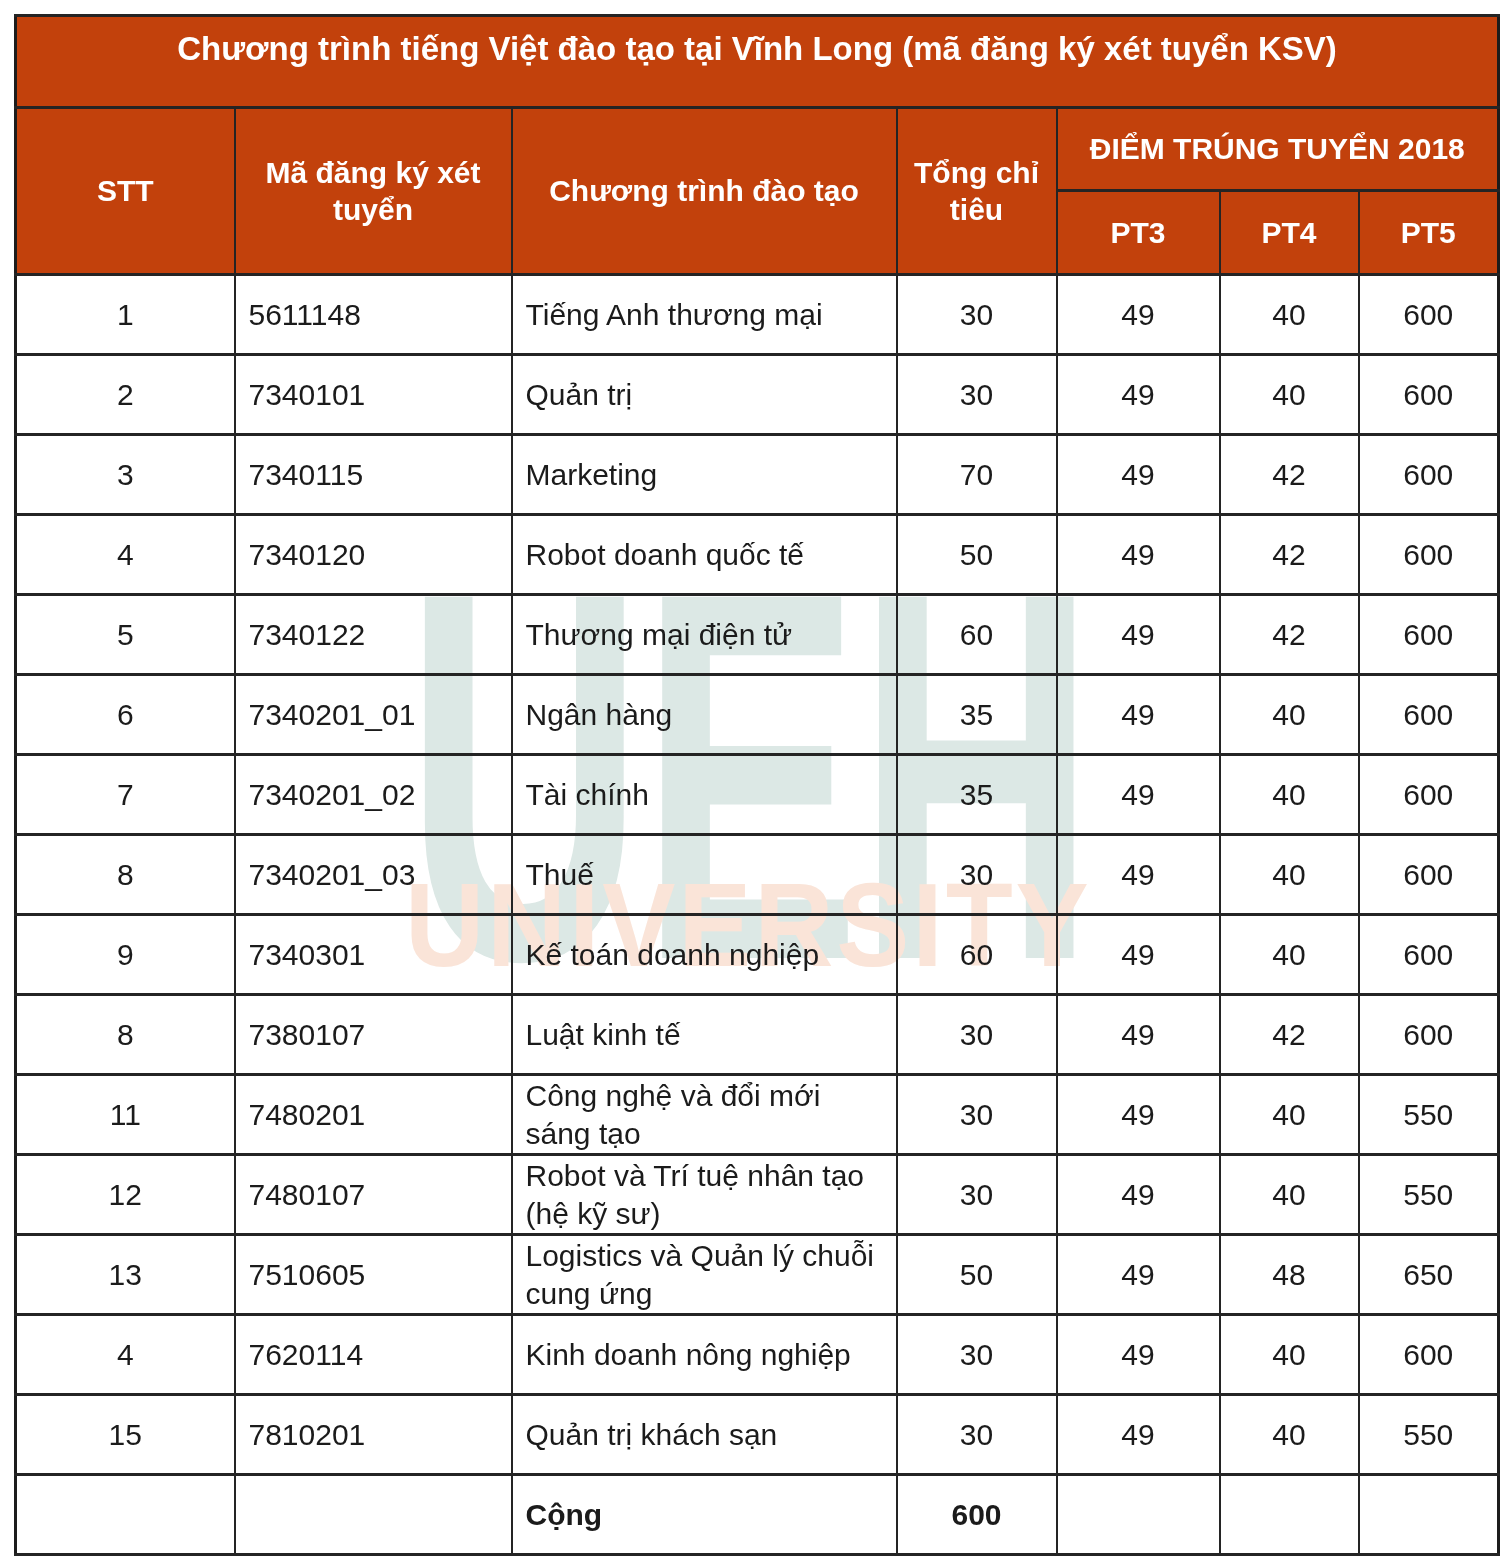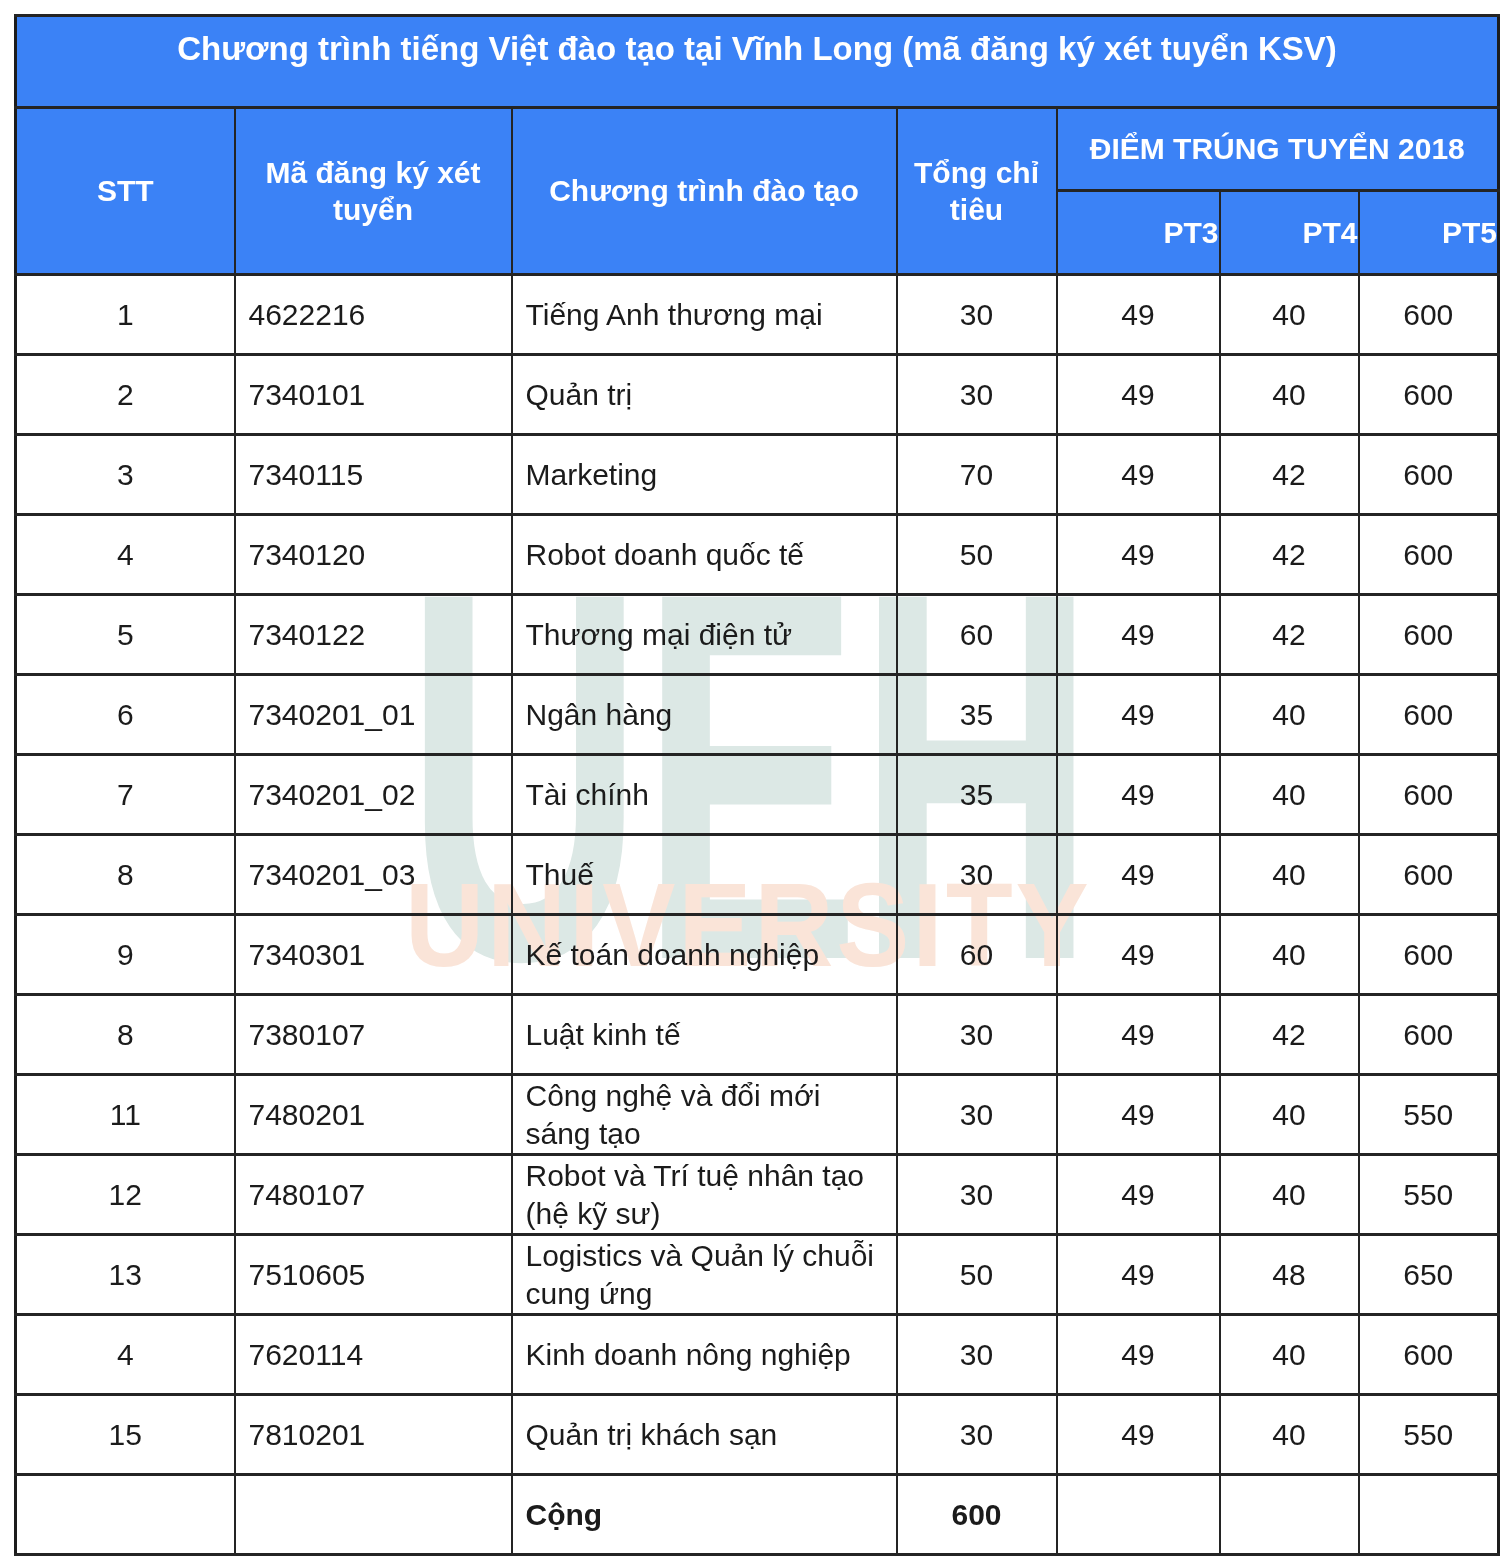--- a/index.html
+++ b/index.html
@@ -58,34 +58,34 @@
   }
   .adm th, .adm td {
     border-left: 2px solid #242424;
     border-right: 2px solid #242424;
     border-top: 3px solid #242424;
     border-bottom: 3px solid #242424;
     padding: 0;
     overflow: hidden;
   }
   .adm th {
-    background: #3b82f6;
+    background: #c2410c;
     color: #ffffff;
     font-weight: 700;
   }
   .title-cell {
     height: 76px;
     vertical-align: top;
     text-align: center;
     padding-top: 13px !important;
     font-size: 33px;
     font-weight: 700;
   }
   .hrow1 th { height: 80px; font-size: 30px; vertical-align: middle; text-align: center; line-height: 1.25; }
-  .hrow2 th { height: 81px; font-size: 30px; vertical-align: middle; text-align: right; }
+  .hrow2 th { height: 81px; font-size: 30px; vertical-align: middle; text-align: center; }
   .adm td {
     height: 77px; 
     font-size: 30px;
     color: #1b1b1b;
     vertical-align: middle;
     background: transparent;
     line-height: 1.25;
   }
   .ac { text-align: center; }
   .al { text-align: left; padding-left: 13px !important; padding-right: 8px !important; }
@@ -122,21 +122,21 @@
       </tr>
       <tr class="hrow2">
         <th>PT3</th>
         <th>PT4</th>
         <th>PT5</th>
       </tr>
     </thead>
     <tbody id="table-body">
         <tr>
           <td class="ac">1</td>
-          <td class="al">4622216</td>
+          <td class="al">5611148</td>
           <td class="al">Tiếng Anh thương mại</td>
           <td class="ac">30</td>
           <td class="ac">49</td>
           <td class="ac">40</td>
           <td class="ac">600</td>
         </tr>
         <tr>
           <td class="ac">2</td>
           <td class="al">7340101</td>
           <td class="al">Quản trị</td>

